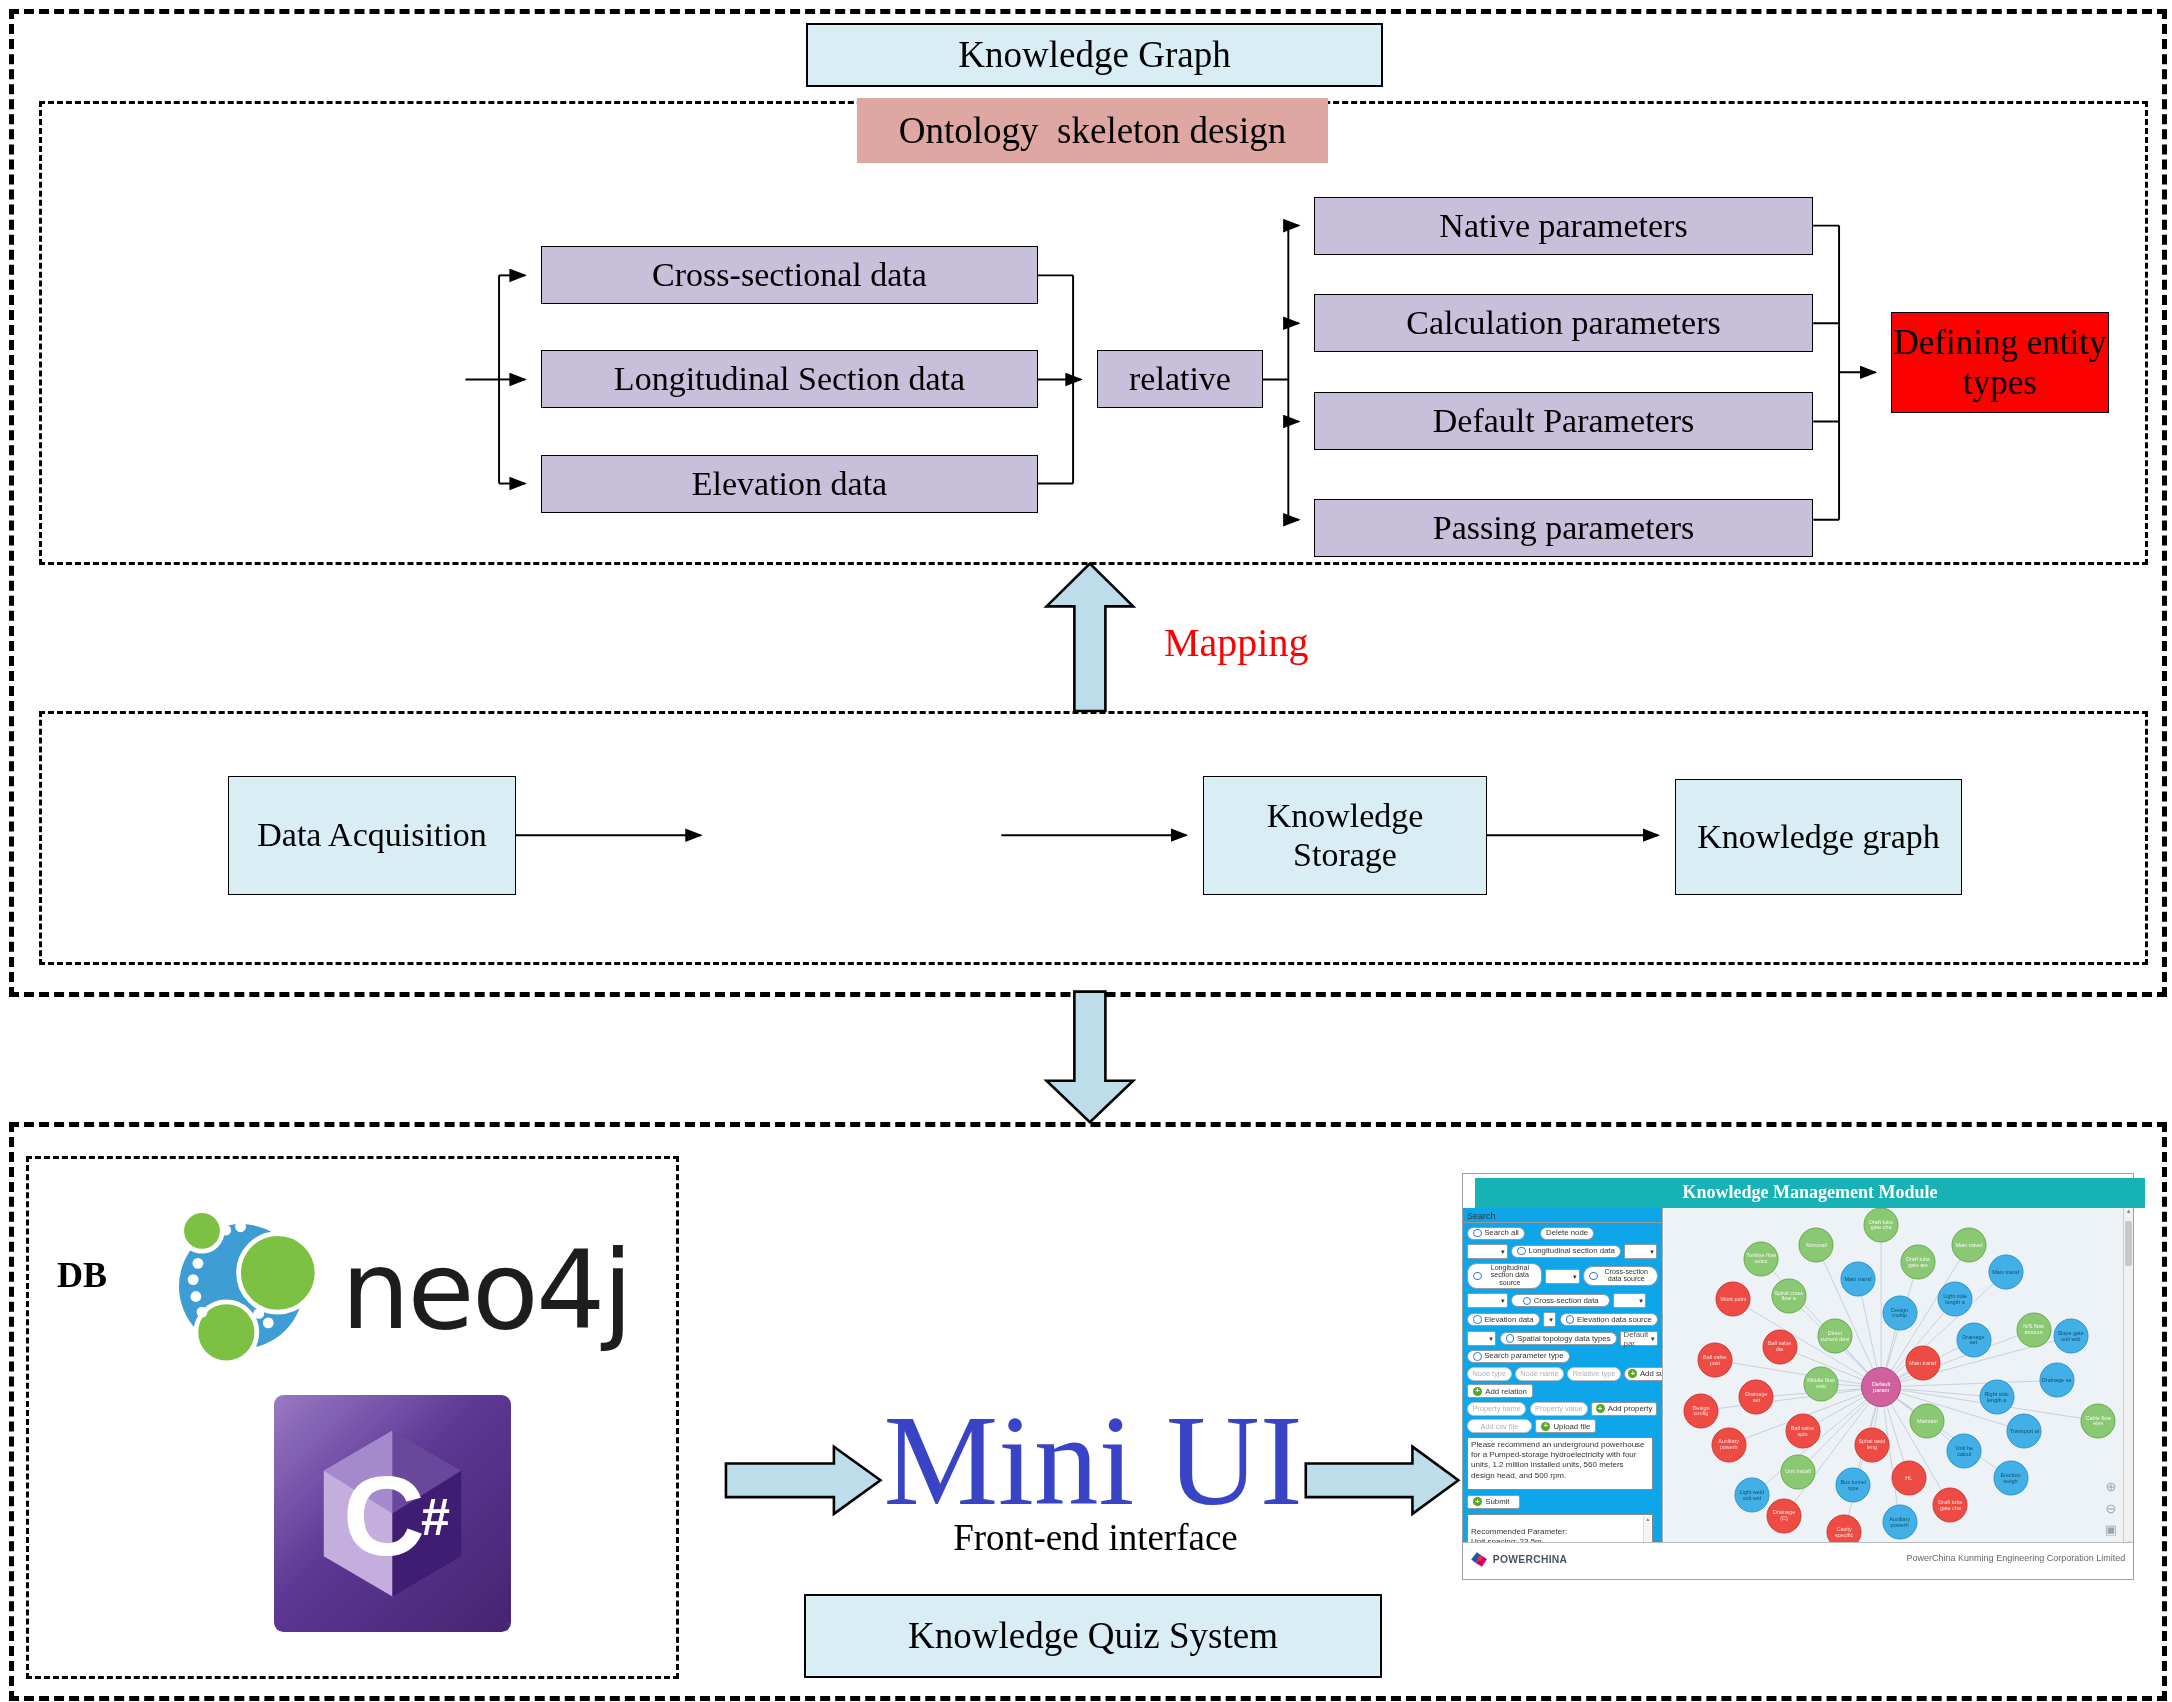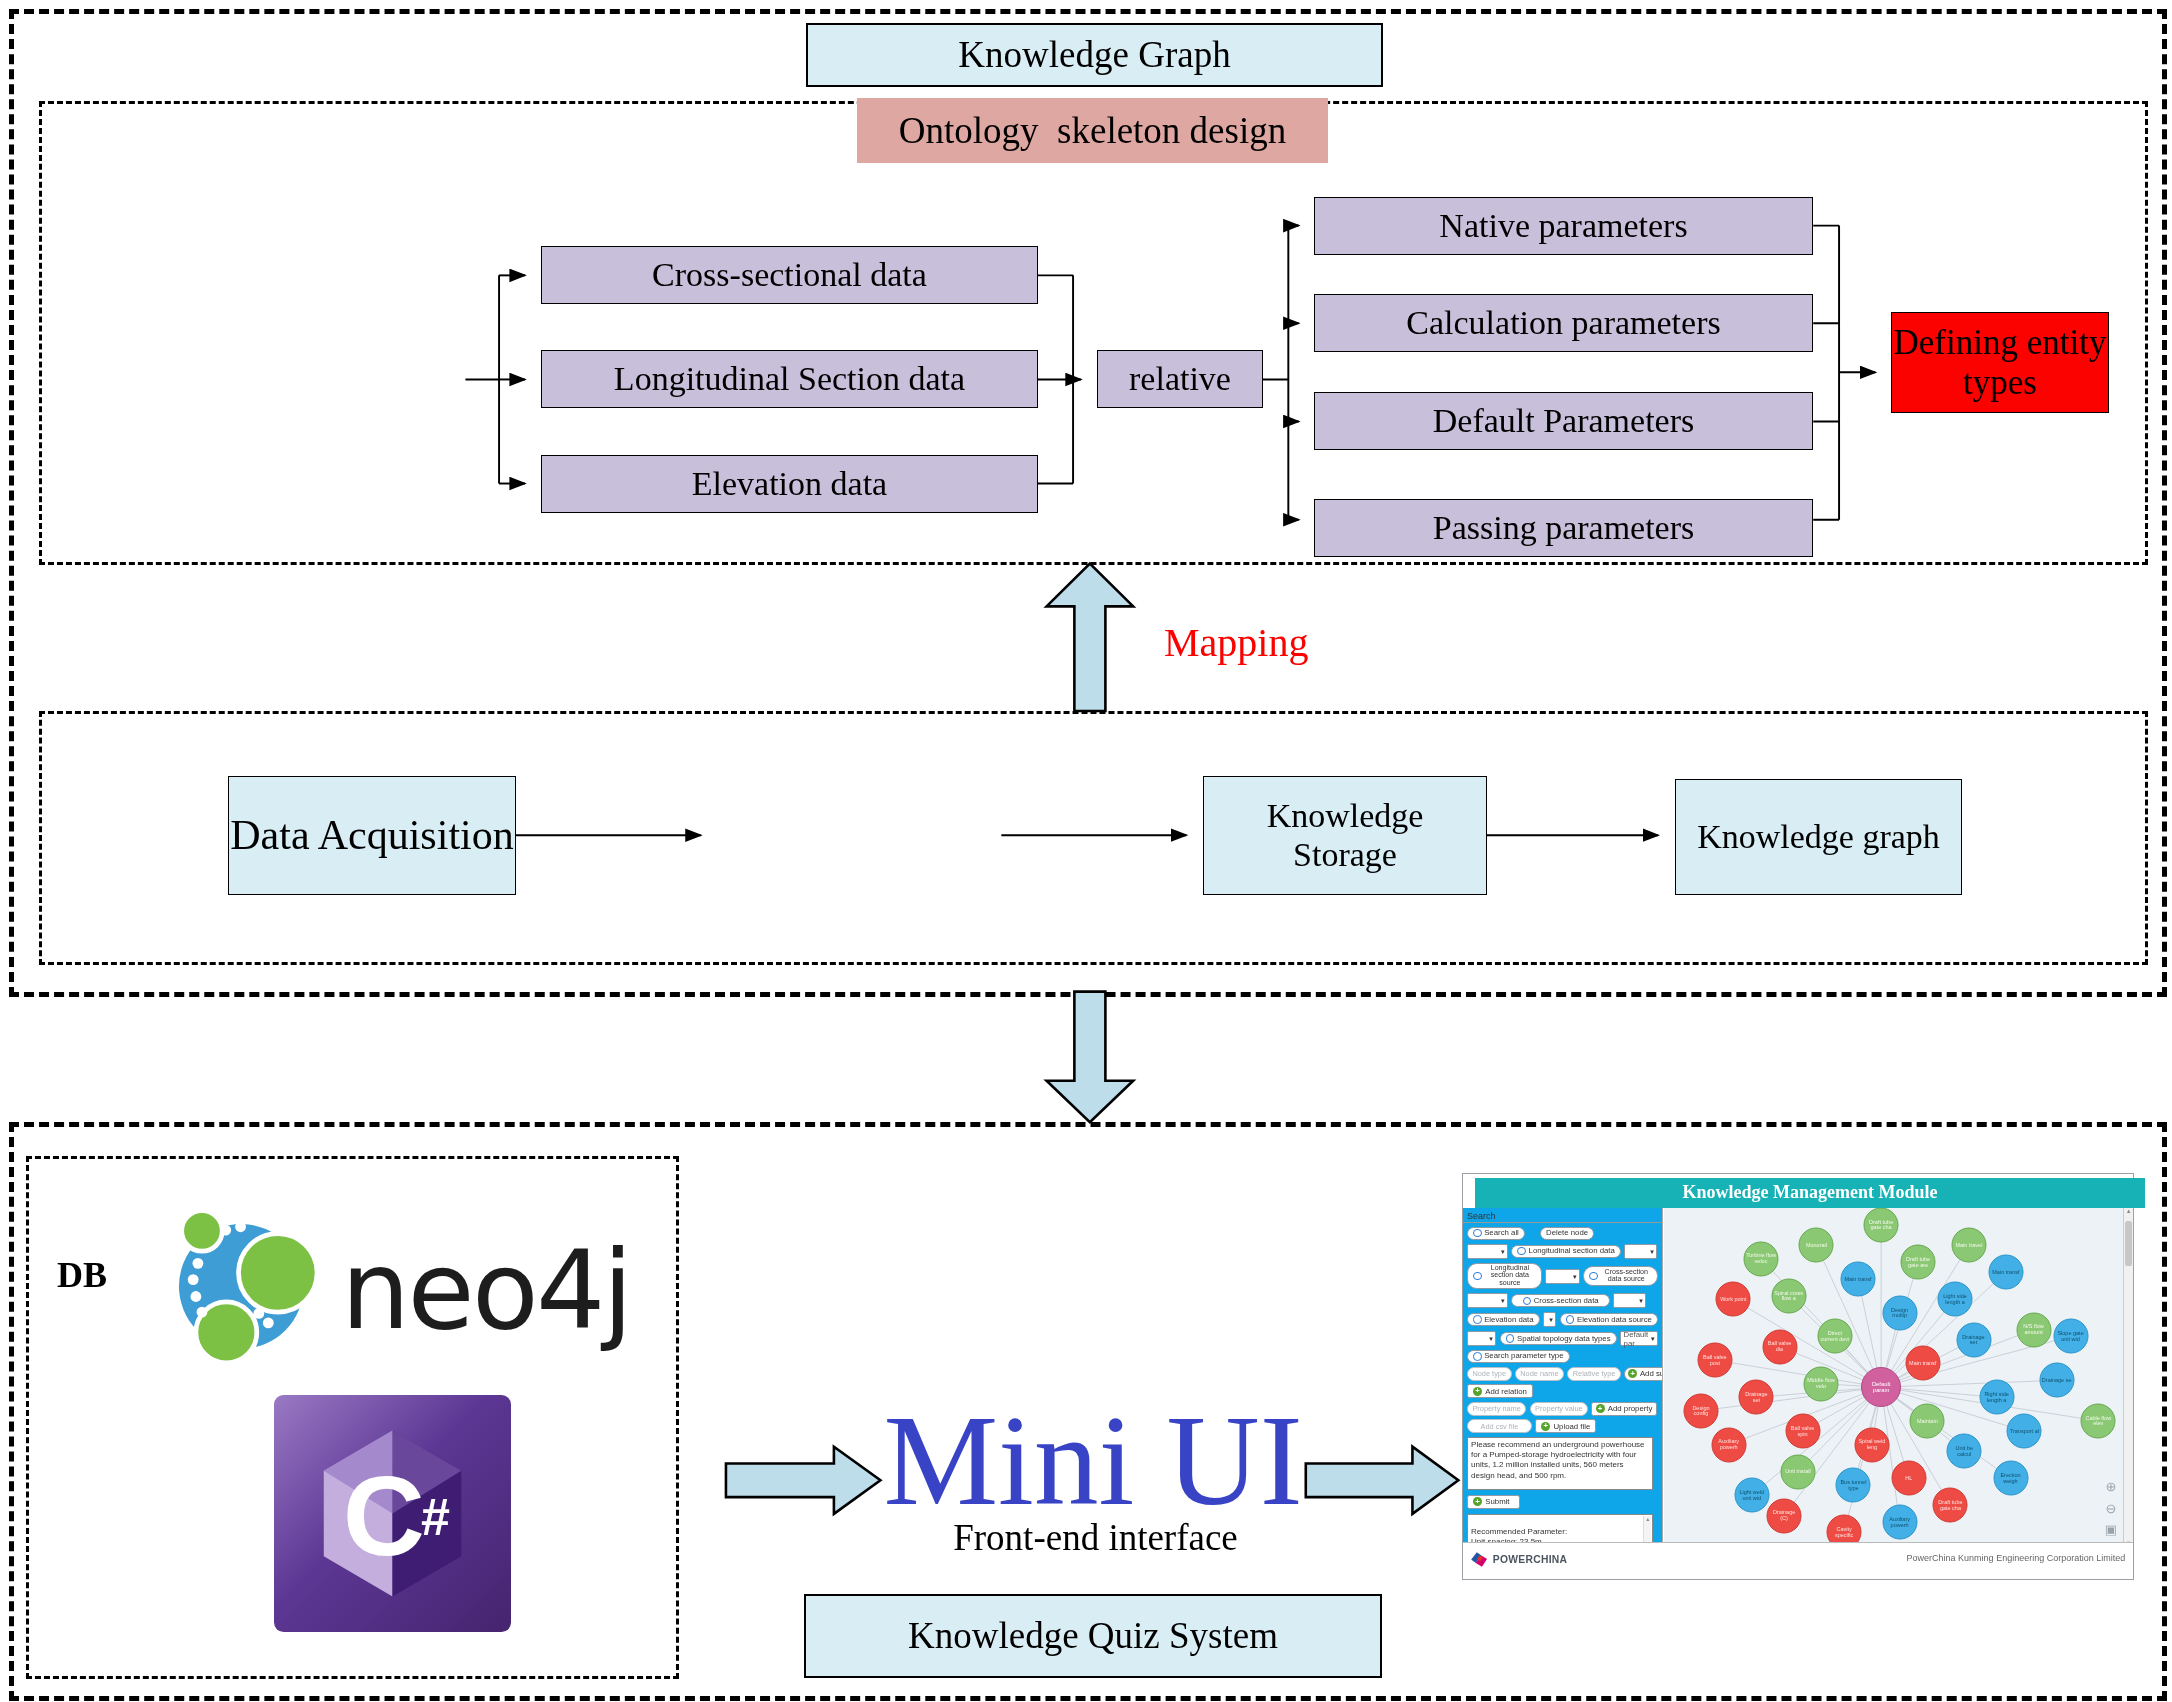--- a/index.html
+++ b/index.html
@@ -148,21 +148,21 @@
   <div class="cbox purple-box" style="left:1314px;top:491px;width:499px;height:58px;margin-top:8px;">
     <span>Passing parameters</span>
   </div>
 
   <div class="cbox red-box" style="left:1891px;top:312px;width:218px;height:101px;font-size:35px;">
     <span>Defining entity types</span>
   </div>
 
   <div class="maplabel" style="left:1164px;top:619px;">Mapping</div>
 
-  <div class="cbox blue-box" style="left:228px;top:776px;width:288px;height:119px;font-size:42px;border:1.9px solid #000;">
+  <div class="cbox blue-box" style="left:228px;top:776px;width:288px;height:119px;font-size:34px;border:1.9px solid #000;">
     <span>Data Acquisition</span>
   </div>
   <div class="cbox blue-box" style="left:1203px;top:776px;width:284px;height:119px;font-size:34px;border:1.9px solid #000;padding:0 45px;">
     <span>Knowledge Storage</span>
   </div>
   <div class="cbox blue-box" style="left:1675px;top:779px;width:287px;height:116px;font-size:34px;border:1.9px solid #000;">
     <span>Knowledge graph</span>
   </div>
 
   <div class="abs boldserif" style="left:57px;top:1254px;font-size:36px;">DB</div>

